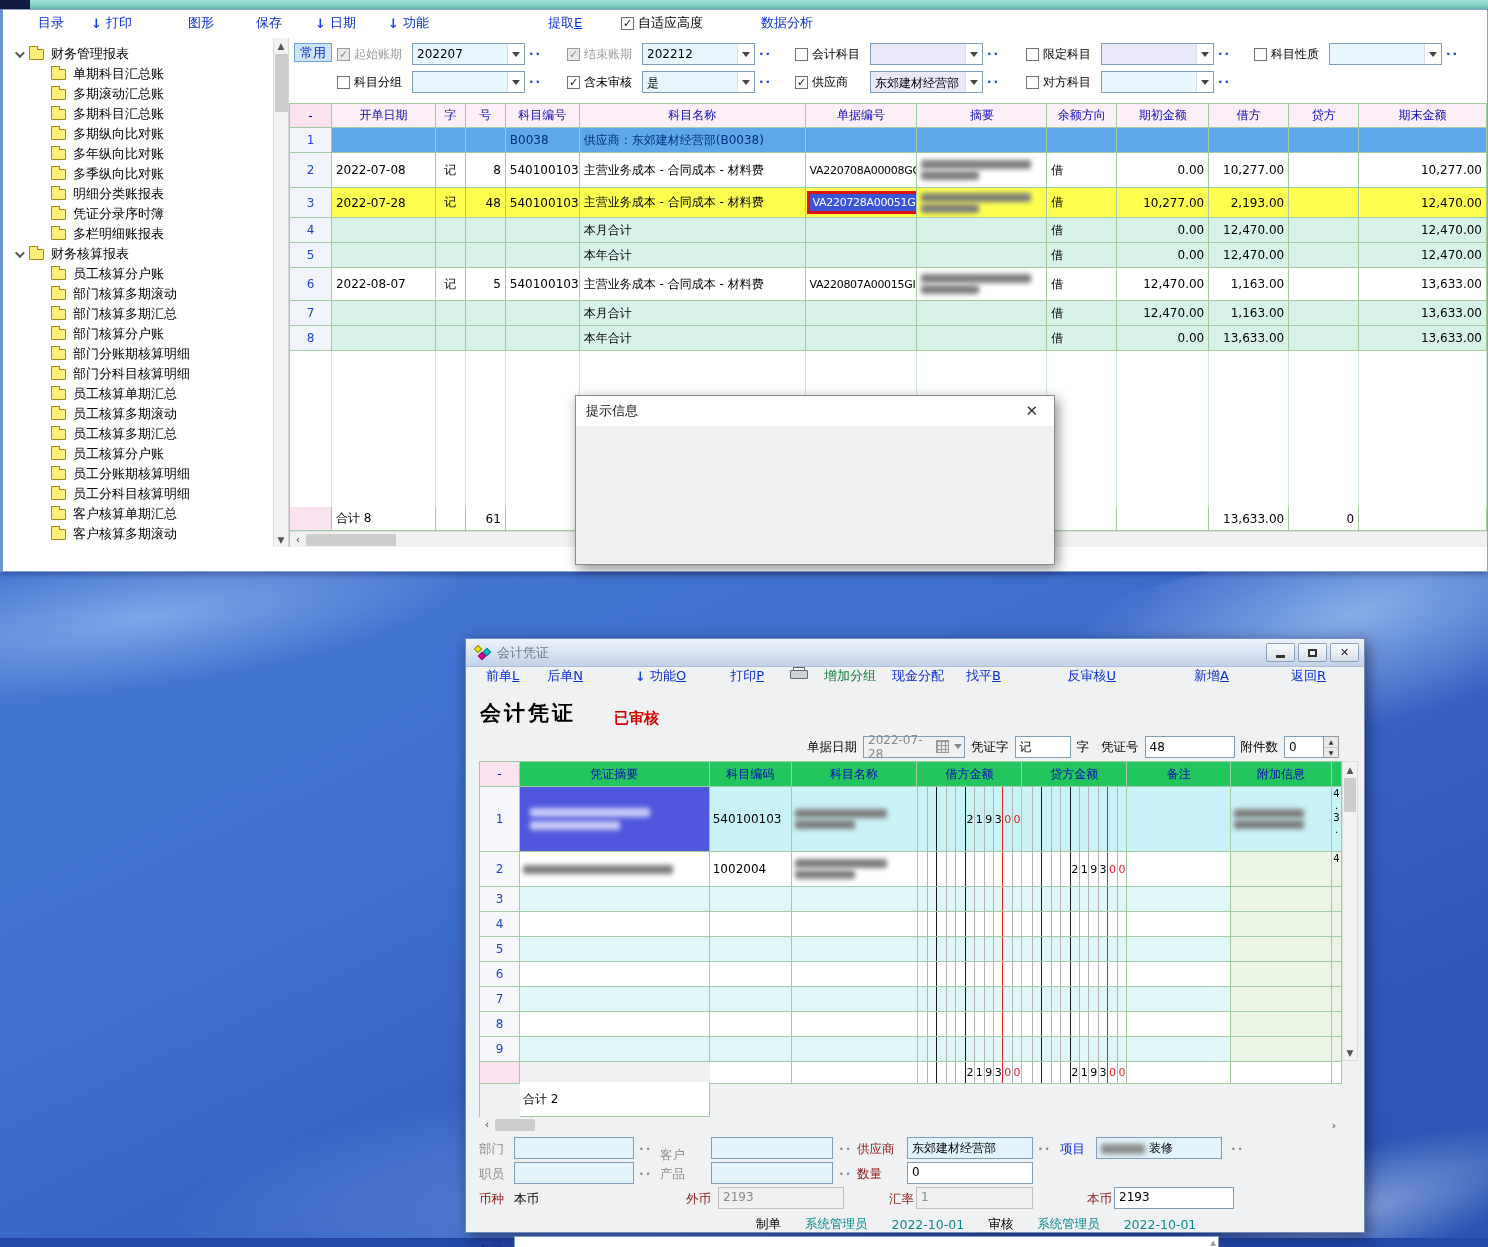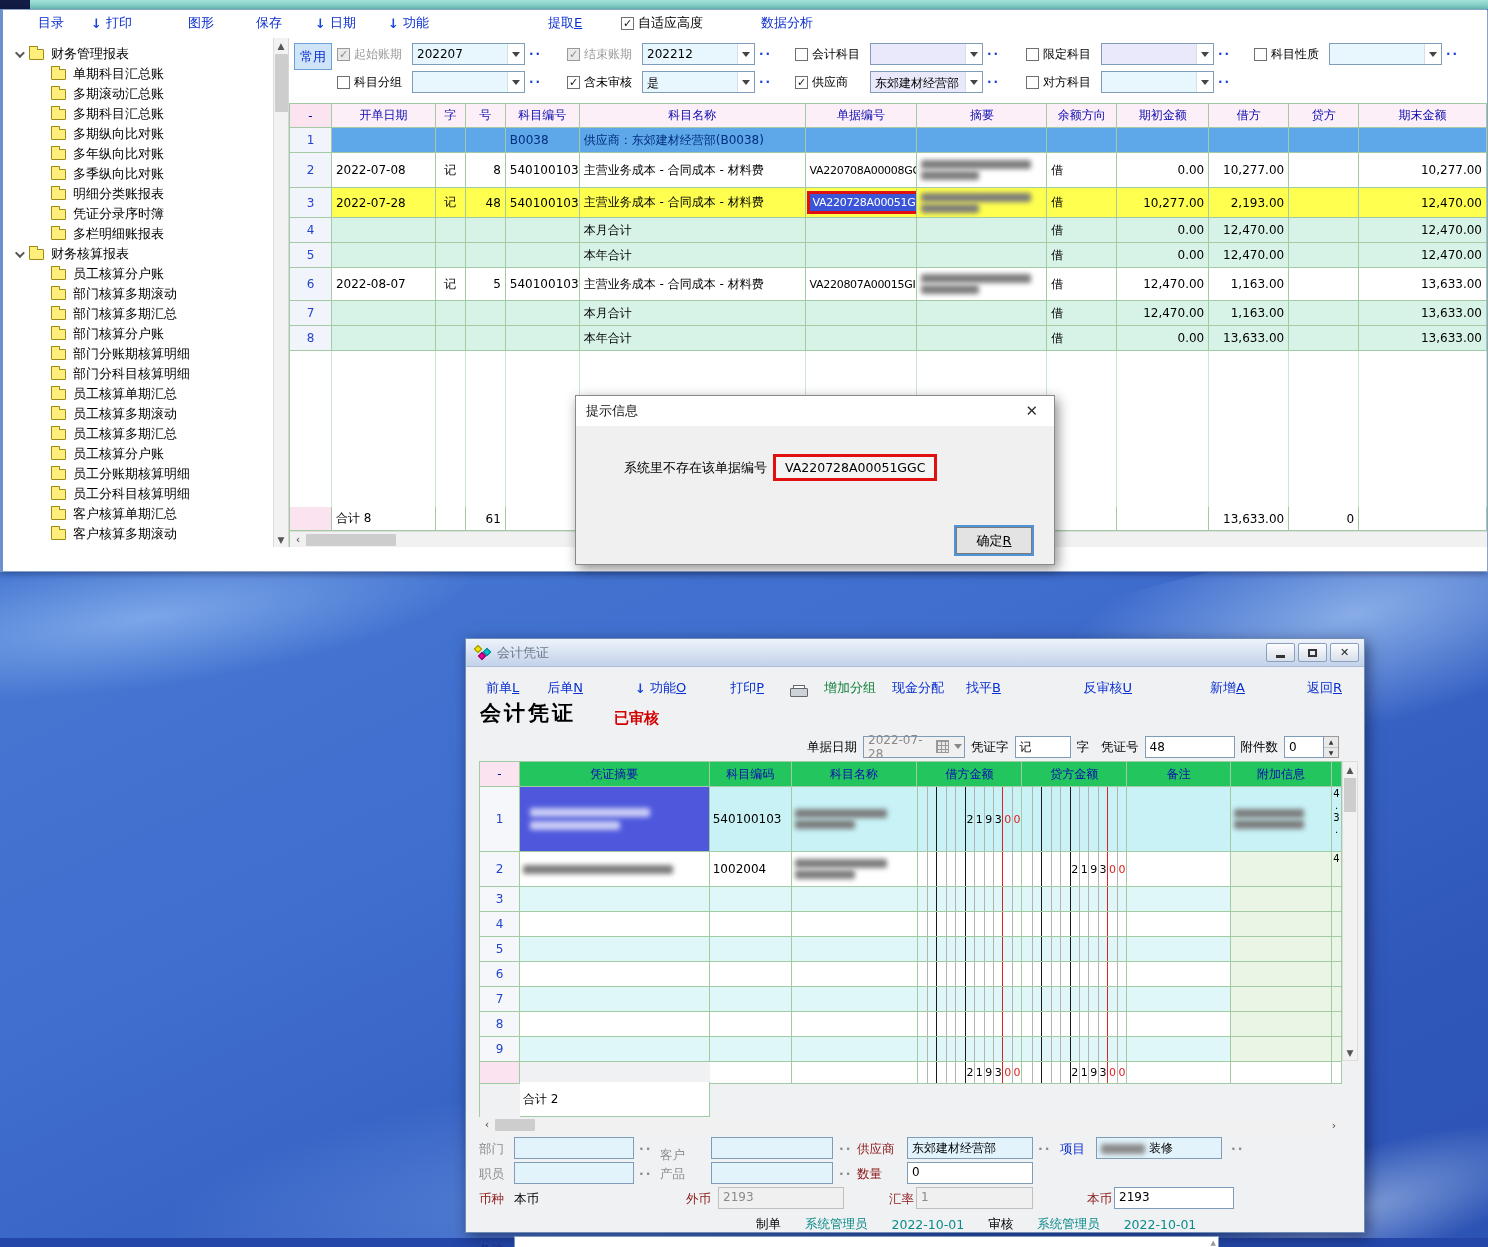--- a/index.html
+++ b/index.html
@@ -44,21 +44,21 @@
 .twisty{width:7px;height:7px;border-right:2px solid #555;border-bottom:2px solid #555;transform:rotate(45deg) translateY(-2px);flex:none}
 .folder{width:15px;height:11px;background:#ffef7a;border:1px solid #9c8b14;border-radius:1px;position:relative;flex:none}
 .folder::before{content:"";position:absolute;left:-1px;top:-4px;width:7px;height:3px;background:#ffef7a;border:1px solid #9c8b14;border-bottom:none;border-radius:1px 1px 0 0}
 .vscrollbar{position:absolute;right:0;top:0;width:15px;height:100%;background:#f2f2f2;border-left:1px solid #dcdcdc}
 .vsb-btn{height:15px;display:flex;align-items:center;justify-content:center;color:#555;font-size:9px;background:#f2f2f2}
 .vsb-thumb{position:absolute;left:1px;width:13px;background:#cdcdcd;border-radius:1px}
 .vsb-down{position:absolute;bottom:0;left:0;width:100%}
 
 .rightpane{flex:1;display:flex;flex-direction:column;background:#fff}
 .filters{height:66px;position:relative;background:#fff}
-.tab-btn{position:absolute;left:5px;top:5px;width:38px;height:27px;background:#cfe4f7;border:1px solid #6ba0d8;color:#0a2fd0;font-size:13px;display:flex;align-items:center;justify-content:center}
+.tab-btn{position:absolute;left:5px;top:5px;width:38px;height:19px;background:#cfe4f7;border:1px solid #6ba0d8;color:#0a2fd0;font-size:13px;display:flex;align-items:center;justify-content:center}
 .f-row{position:absolute;left:48px;display:flex}
 .f-row1{top:5px}.f-row2{top:33px}
 .f-item{display:flex;align-items:center;flex:none}
 .f-item.w0{width:230px}.f-item.w1{width:228px}.f-item.w2{width:231px}.f-item.w3{width:228px}.f-item.w4{width:220px}
 .fl-label{min-width:54px;margin:0 4px 0 4px;font-size:12px}
 .fl-label.gray{color:#9a9a9a}
 .combo{display:flex;height:22px;width:113px;border:1px solid #7f9db9;flex:none;background:#fff}
 .combo .val{flex:1;padding:3px 3px 0 4px;font-size:12px;overflow:hidden;white-space:nowrap}
 .combo .btn{width:17px;display:flex;align-items:center;justify-content:center;border-left:1px solid #d5e0ec;background:#fff}
 .combo .btn i{width:0;height:0;border:4px solid transparent;border-top:5px solid #444;margin-top:4px}
@@ -99,26 +99,26 @@
 .dlg-ok{position:absolute;right:22px;bottom:12px;width:76px;height:27px;background:#e3e3e3;border:1px solid #7a7a7a;box-shadow:0 0 0 2px #4f94d8;display:flex;align-items:center;justify-content:center;font-size:13px}
 
 .voucher{position:absolute;left:465px;top:638px;width:900px;height:595px;background:#f0f1f3;border:1px solid #6f8cb4;box-shadow:3px 4px 14px rgba(0,0,30,.5);z-index:20}
 .v-titlebar{height:28px;background:linear-gradient(#eef3fa,#c2d2ea);display:flex;align-items:center;padding-left:8px;position:relative;border-bottom:1px solid #aebed8}
 .v-title{color:#6d7888;font-size:13px;margin-left:6px}
 .winbtns{position:absolute;right:5px;top:4px;display:flex;gap:3px}
 .winbtn{width:29px;height:19px;background:linear-gradient(#fdfdfe,#d8dfe9);border:1px solid #8aa0bc;border-radius:2px;display:flex;align-items:center;justify-content:center}
 .ic-min{width:9px;height:3px;background:#333;margin-top:8px}
 .ic-max{width:9px;height:8px;border:2px solid #333}
 .ic-x{font-size:11px;color:#222;font-weight:bold}
-.v-toolbar{height:30px;display:flex;align-items:flex-end;background:#f0f1f3}
+.v-toolbar{height:30px;display:flex;align-items:flex-start;background:#f0f1f3}
 .v-tb{color:#0a2fd0;font-size:13px;display:flex;align-items:center;gap:4px;white-space:nowrap}
 .v-tb.dis{color:#15803d}
 .vt0{margin-left:20px}.vt1{margin-left:28px}.vt2{margin-left:52px}.vt3{margin-left:44px}.vt4{margin-left:26px}.vt5{margin-left:18px}.vt6{margin-left:16px}.vt7{margin-left:22px}
 .v-spacer{flex:1}
-.vr0{margin-left:0}.vr1{margin-left:78px}.vr2{margin-left:62px;margin-right:22px}
+.vr0{margin-left:0}.vr1{margin-left:78px}.vr2{margin-left:62px;margin-right:38px}
 .printer{width:16px;height:12px;position:relative}
 .printer::before{content:"";position:absolute;left:3px;top:0;width:10px;height:4px;background:#fff;border:1px solid #666}
 .printer::after{content:"";position:absolute;left:0;top:3px;width:16px;height:7px;background:#cdd2d8;border:1px solid #666;border-radius:1px}
 .v-heading{position:relative;height:36px}
 .v-h1{position:absolute;left:14px;top:2px;font-size:21px;font-weight:bold;letter-spacing:3px}
 .v-status{position:absolute;left:148px;top:12px;color:#d40000;font-weight:bold;font-size:15px}
 .v-form{height:28px;display:flex;align-items:center;justify-content:flex-end;margin-right:25px;font-size:12.5px}
 .v-form .lbl{margin:0 6px}
 .inputbox{height:22px;border:1px solid #7f9db9;background:#fff;display:flex;align-items:center;padding:0 4px;font-size:12px}
 .datebox{width:102px;background:#f0f0f0;color:#8a8a8a;position:relative;padding-right:30px}
@@ -622,27 +622,20 @@
             </div>
           </div>
       </div>
     </div>
   </div>
 
   <div class="dialog">
     <div class="dlg-title">
       <span>提示信息</span>
       <span class="dlg-x">✕</span>
-    </div>
-    <div class="dlg-body">
-      <div class="dlg-msg">
-        <span>系统里不存在该单据编号</span>
-        <span class="dlg-docno">VA220728A00051GGC</span>
-      </div>
-      <div class="dlg-ok" id="dlgok">确定<u> R</u></div>
     </div>
   </div>
 
   <div class="voucher">
     <div class="v-titlebar">
       <span class="app-icon">
           <i class="d1"></i>
           <i class="d2"></i>
           <i class="d3"></i>
         </span>

